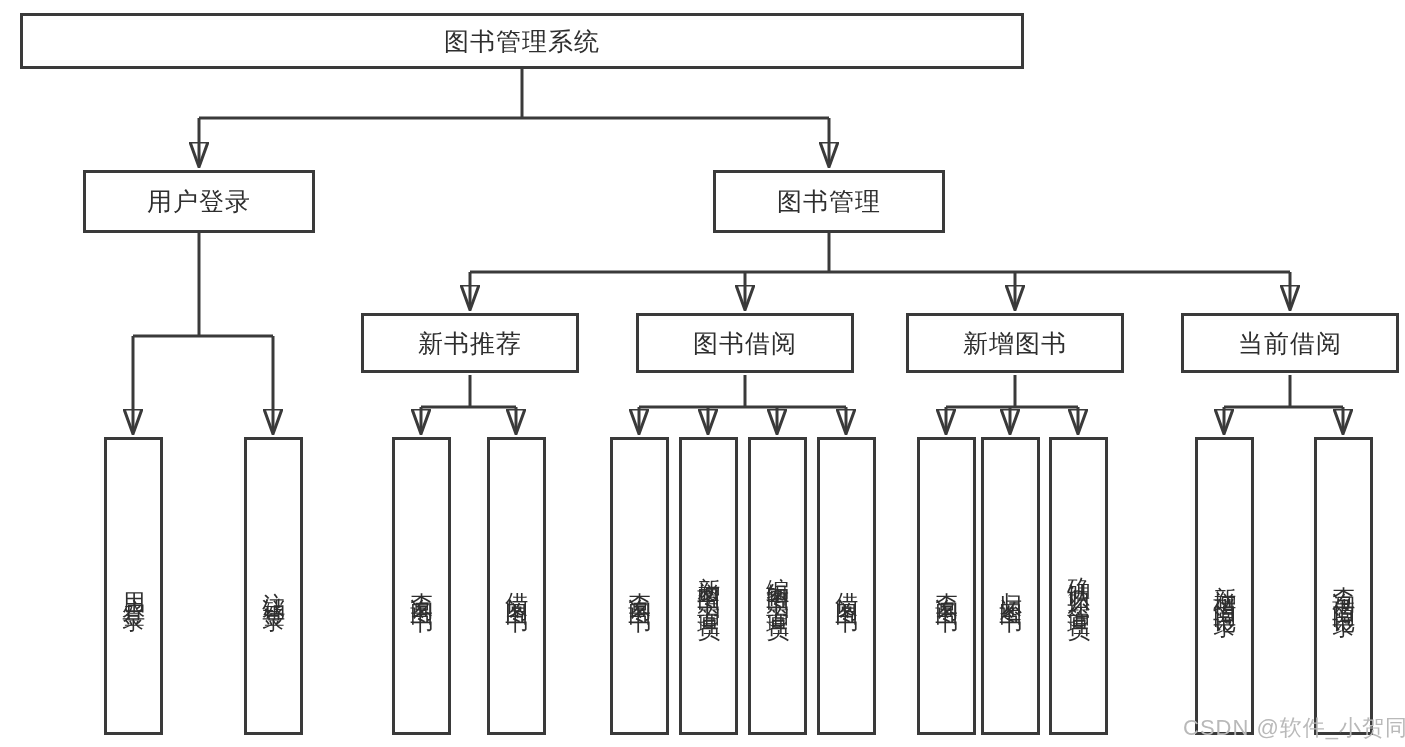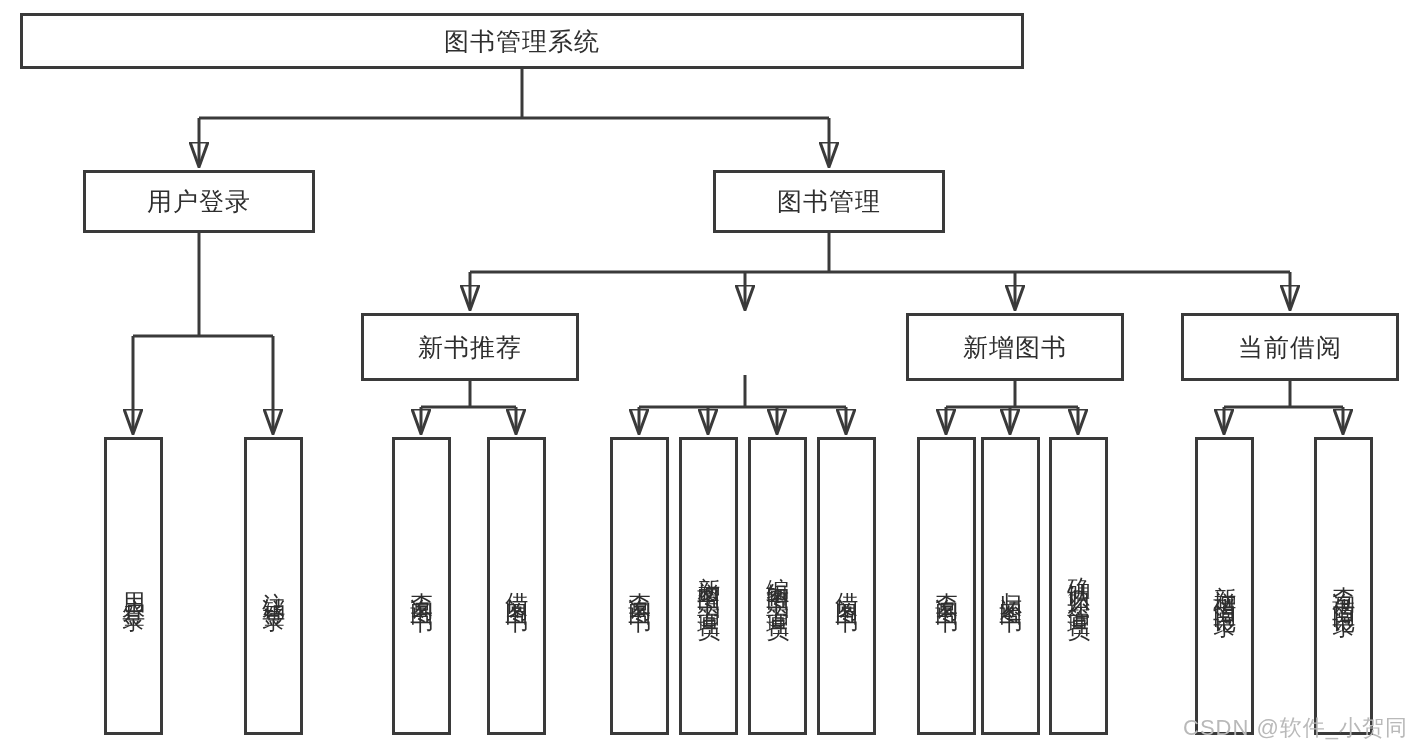--- a/index.html
+++ b/index.html
@@ -18,21 +18,21 @@
     background: #ffffff;
     display: flex;
     align-items: center;
     justify-content: center;
     color: #2e2e2e;
   }
   .hbox { font-size: 25px; letter-spacing: 1px; }
   .root-box  { left: 20px;  top: 13px;  width: 1004px; height: 56px; }
   .l2-a      { left: 83px;  top: 170px; width: 232px;  height: 63px; }
   .l2-b      { left: 713px; top: 170px; width: 232px;  height: 63px; }
-  .l3        { top: 313px; width: 218px; height: 68px; }
+  .l3        { top: 313px; width: 218px; height: 60px; }
   .vbox {
     top: 437px;
     width: 59px;
     height: 298px;
   }
   .vtext {
     writing-mode: vertical-rl;
     text-orientation: mixed;
     font-size: 23px;
     letter-spacing: 6px;
@@ -134,20 +134,23 @@
   <div class="box hbox l2-a">
     <span>用户登录</span>
   </div>
   <div class="box hbox l2-b">
     <span>图书管理</span>
   </div>
 
   <div class="box hbox l3" style="left:361px">
     <span>新书推荐</span>
   </div>
+  <div class="box hbox l3" style="left:636px">
+    <span>图书借阅</span>
+  </div>
   <div class="box hbox l3" style="left:906px">
     <span>新增图书</span>
   </div>
   <div class="box hbox l3" style="left:1181px">
     <span>当前借阅</span>
   </div>
 
   <div class="box vbox" style="left:104px">
     <span class="vtext">用户登录</span>
   </div>

